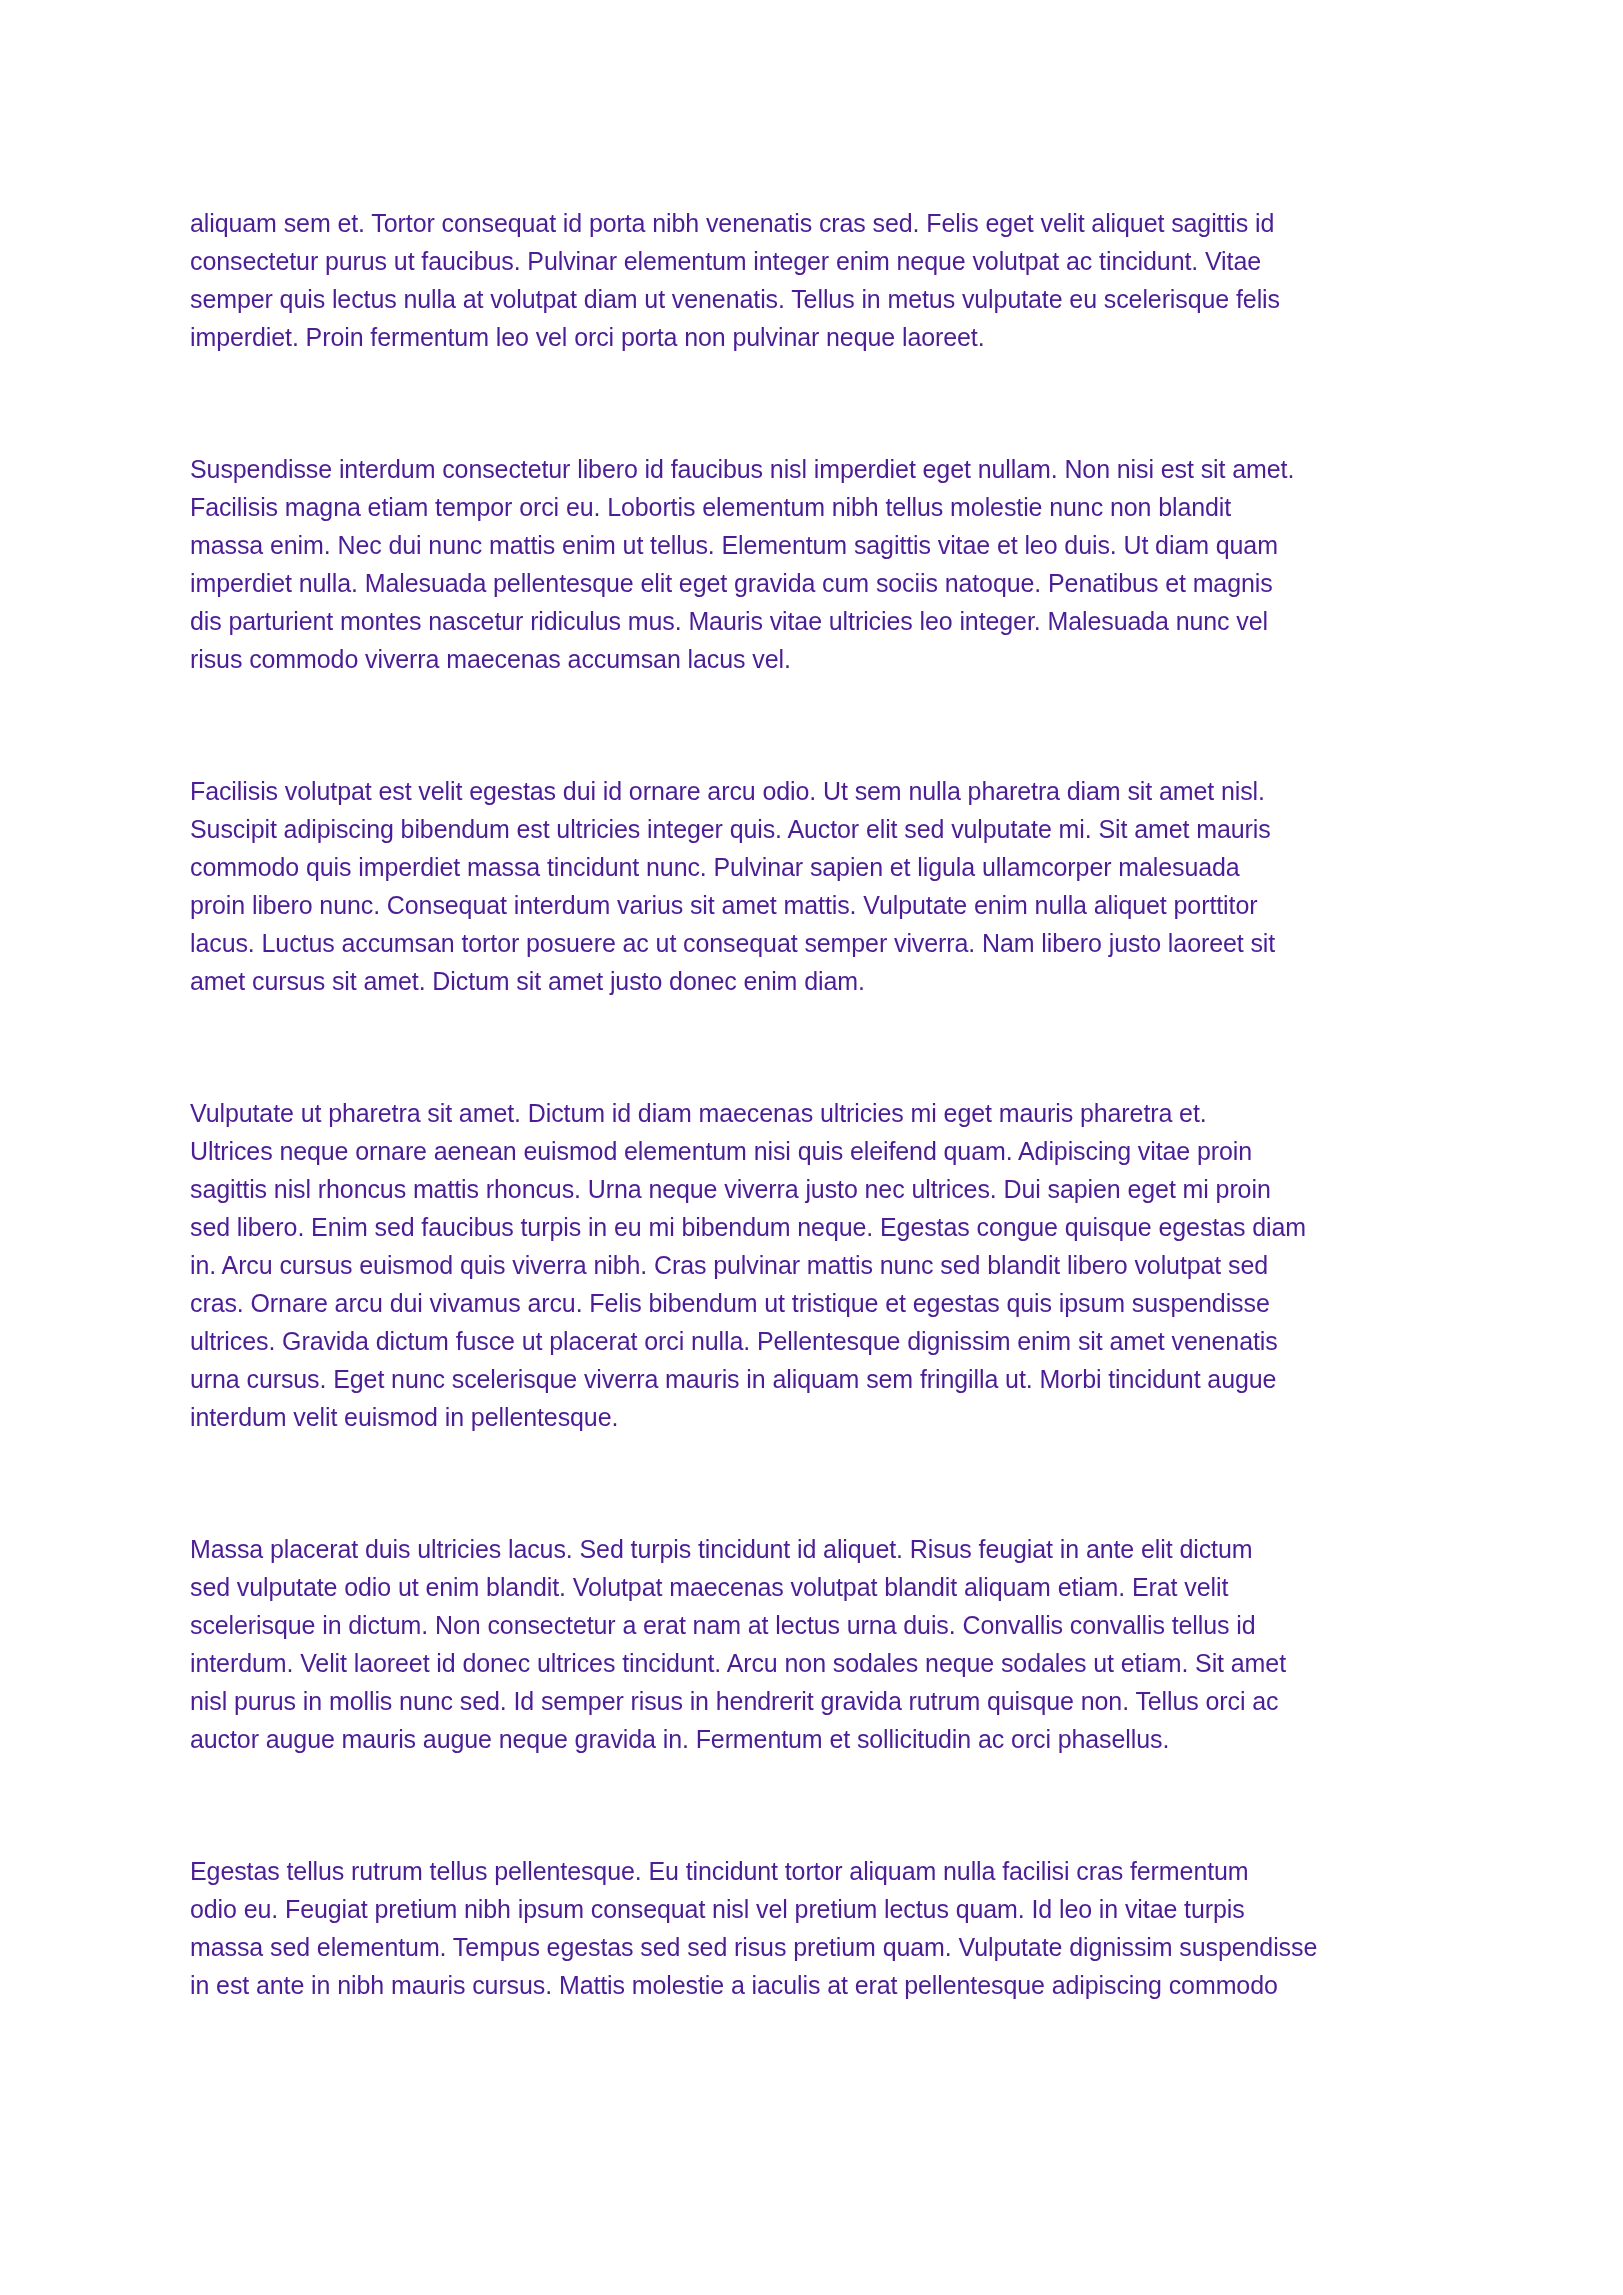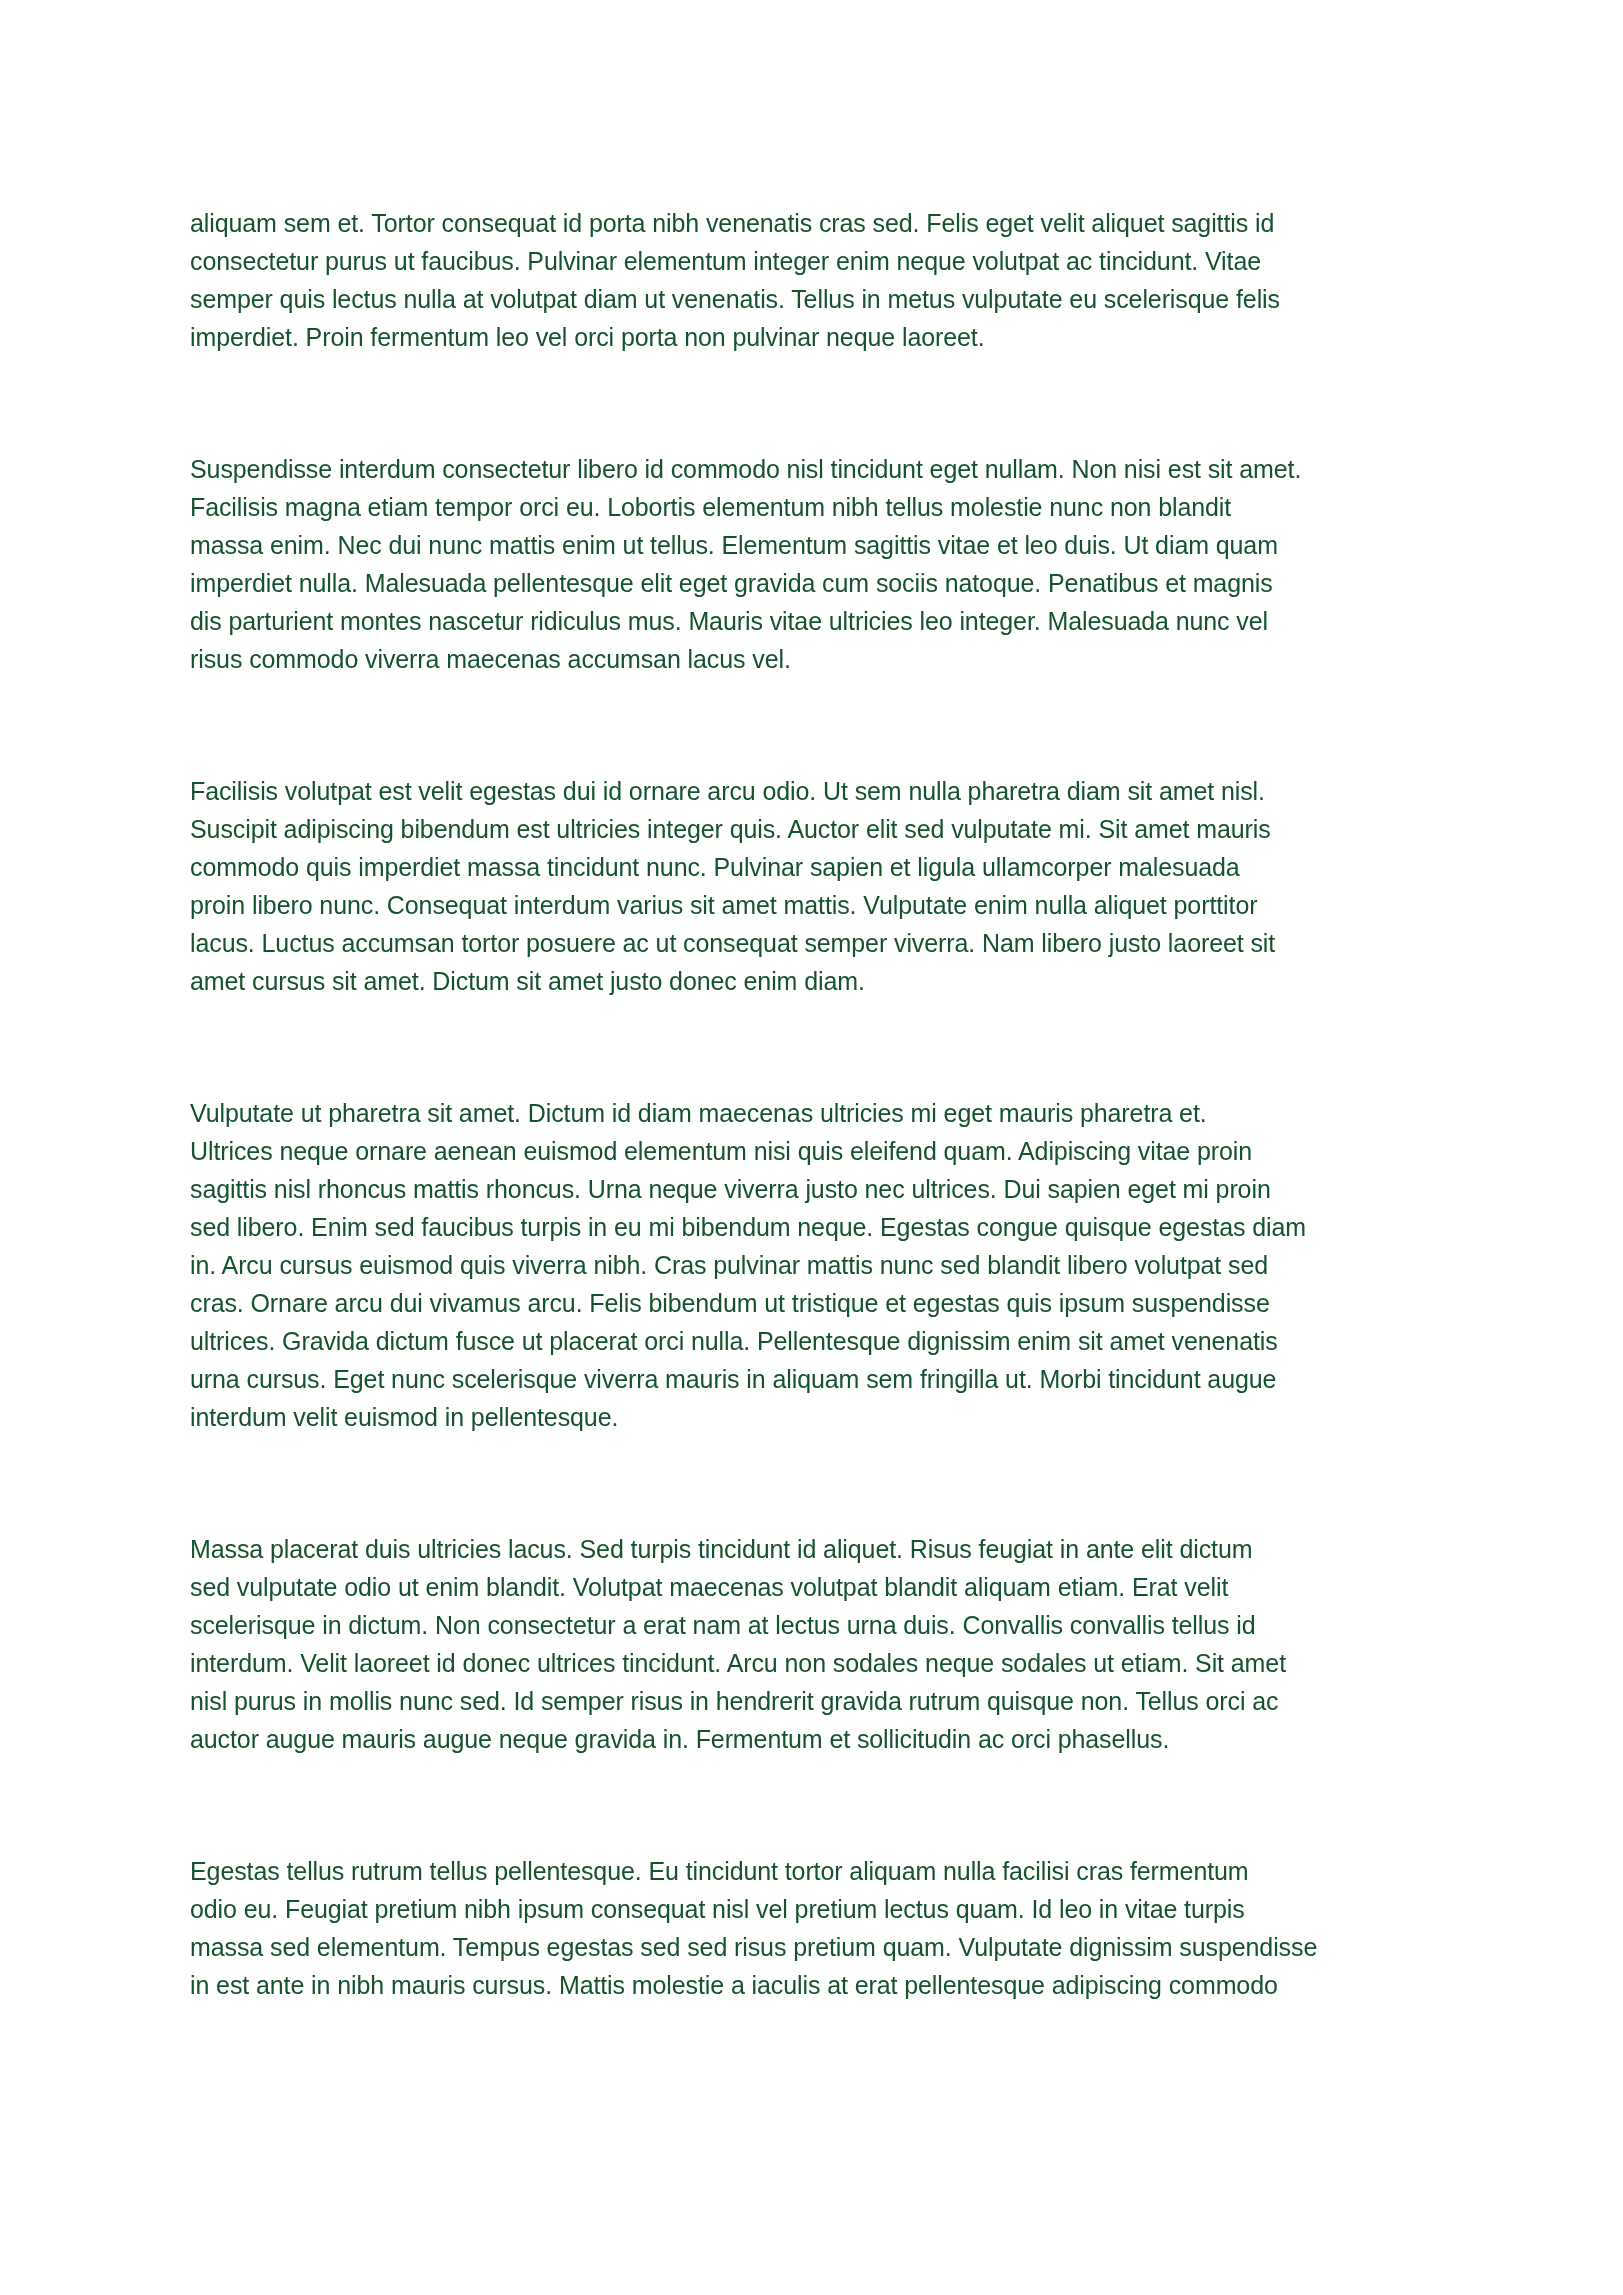--- a/index.html
+++ b/index.html
@@ -19,21 +19,21 @@
     left: 0; top: 0;
     width: 1623px;
     height: 2295px;
     background: #ffffff;
   }
   .content {
     position: absolute;
     left: 190px;
     top: 204px;
     width: 1244px;
-    color: #14532d;
+    color: #4c1d95;
     font-size: 25px;
     line-height: 38px;
     letter-spacing: -0.1px;
   }
   .para {
     margin: 0 0 94px 0;
     padding: 0;
   }
   .para:last-child { margin-bottom: 13px; }
   .line {
@@ -48,21 +48,21 @@
   <div class="content">
 
     <p class="para">
       <span class="line">aliquam sem et. Tortor consequat id porta nibh venenatis cras sed. Felis eget velit aliquet sagittis id</span>
       <span class="line">consectetur purus ut faucibus. Pulvinar elementum integer enim neque volutpat ac tincidunt. Vitae</span>
       <span class="line">semper quis lectus nulla at volutpat diam ut venenatis. Tellus in metus vulputate eu scelerisque felis</span>
       <span class="line">imperdiet. Proin fermentum leo vel orci porta non pulvinar neque laoreet.</span>
     </p>
 
     <p class="para">
-      <span class="line">Suspendisse interdum consectetur libero id commodo nisl tincidunt eget nullam. Non nisi est sit amet.</span>
+      <span class="line">Suspendisse interdum consectetur libero id faucibus nisl imperdiet eget nullam. Non nisi est sit amet.</span>
       <span class="line">Facilisis magna etiam tempor orci eu. Lobortis elementum nibh tellus molestie nunc non blandit</span>
       <span class="line">massa enim. Nec dui nunc mattis enim ut tellus. Elementum sagittis vitae et leo duis. Ut diam quam</span>
       <span class="line">imperdiet nulla. Malesuada pellentesque elit eget gravida cum sociis natoque. Penatibus et magnis</span>
       <span class="line">dis parturient montes nascetur ridiculus mus. Mauris vitae ultricies leo integer. Malesuada nunc vel</span>
       <span class="line">risus commodo viverra maecenas accumsan lacus vel.</span>
     </p>
 
     <p class="para">
       <span class="line">Facilisis volutpat est velit egestas dui id ornare arcu odio. Ut sem nulla pharetra diam sit amet nisl.</span>
       <span class="line">Suscipit adipiscing bibendum est ultricies integer quis. Auctor elit sed vulputate mi. Sit amet mauris</span>

